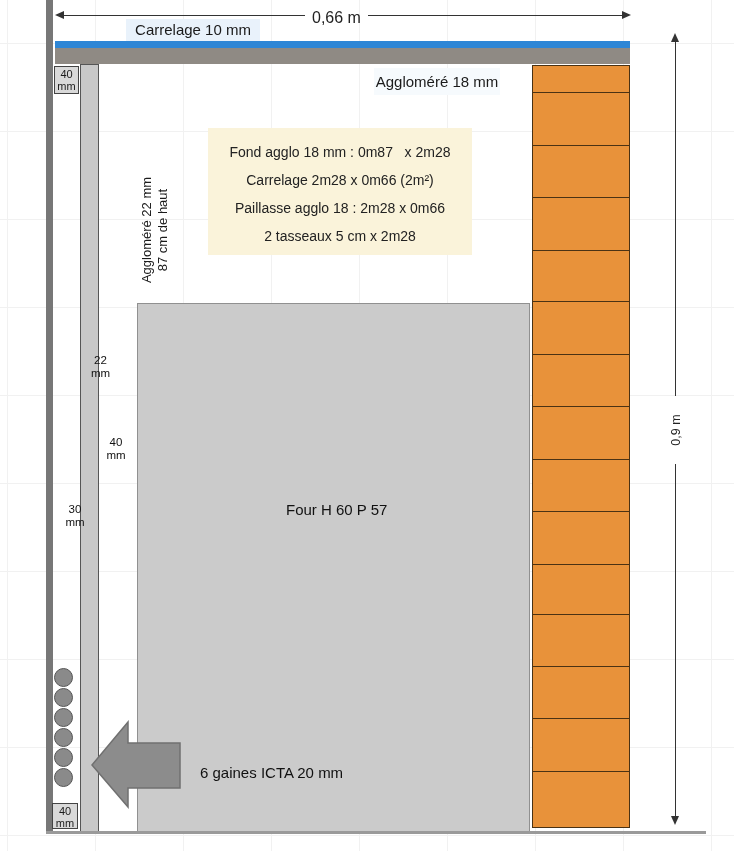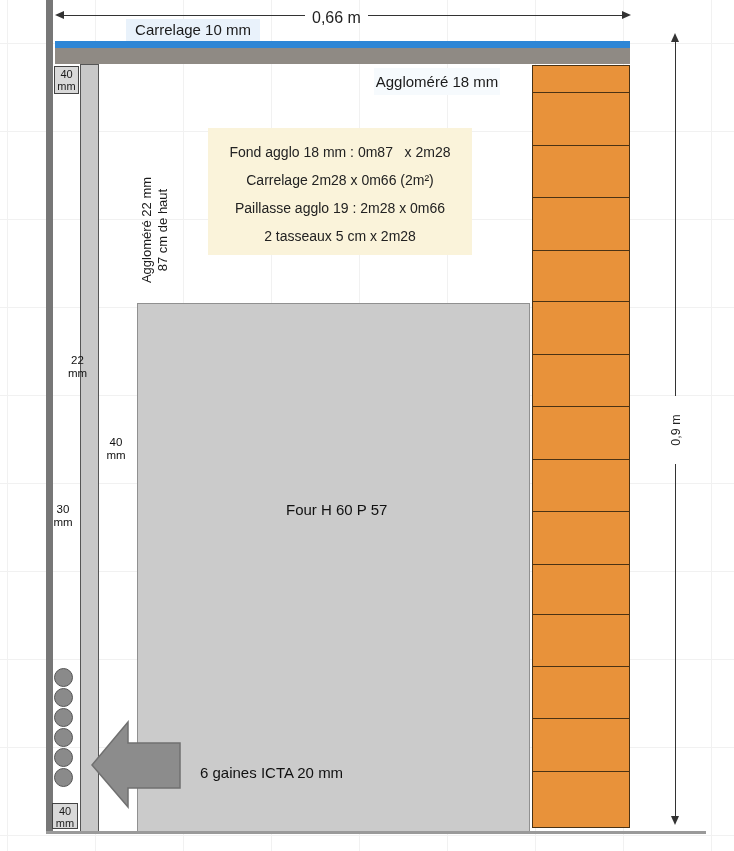--- a/index.html
+++ b/index.html
@@ -51,23 +51,23 @@
   
   .panel-strip{left:80px;top:64px;width:19px;height:768px;background:#c8c8c8;
     border:1px solid #555;box-sizing:border-box;}
 
   
   .mm-box{background:#d9d9d9;border:1.5px solid #444;box-sizing:border-box;
     font-size:11px;line-height:12px;text-align:center;padding-top:1px;}
   .mm-box-top{left:54px;top:66px;width:25px;height:28px;}
   .mm-box-bottom{left:52px;top:803px;width:26px;height:26px;}
   .mm-text{font-size:11.5px;line-height:12.5px;text-align:center;color:#111;}
-  .mm-22{left:67px;top:354px;width:21px;}
+  .mm-22{left:90px;top:354px;width:21px;}
   .mm-40mid{left:101px;top:436px;width:30px;}
-  .mm-30{left:48px;top:503px;width:30px;}
+  .mm-30{left:60px;top:503px;width:30px;}
 
   
   .lbl-agglo22{left:95px;top:214px;width:120px;height:32px;text-align:center;
     transform:rotate(-90deg);font-size:13px;line-height:15.5px;white-space:nowrap;}
 
   
   .info-box{left:208px;top:128px;width:264px;height:127px;background:#faf3da;
     box-sizing:border-box;padding-top:10px;text-align:center;}
   .info-line{font-size:14px;line-height:28px;color:#222;white-space:pre;}
 
@@ -137,21 +137,21 @@
   </div>
 
   <div class="abs lbl-agglo22">
     <div>Aggloméré 22 mm</div>
     <div>87 cm de haut</div>
   </div>
 
   <div class="abs info-box" style="background: rgb(250, 243, 218);">
     <div class="info-line">Fond agglo 18 mm : 0m87   x 2m28</div>
     <div class="info-line">Carrelage 2m28 x 0m66 (2m²)</div>
-    <div class="info-line">Paillasse agglo 19 : 2m28 x 0m66</div>
+    <div class="info-line">Paillasse agglo 18 : 2m28 x 0m66</div>
     <div class="info-line">2 tasseaux 5 cm x 2m28</div>
   </div>
 
   <div class="abs oven-rect" style="background: rgb(203, 203, 203);"></div>
   <span class="abs lbl-four">Four H 60 P 57</span>
 
   <div class="abs brick-col" id="brick-col" style="background: rgb(232, 146, 58); border-color: rgb(74, 50, 20);">
       <div class="brick-seg" style="height: 27px; border-bottom-color: rgb(74, 50, 20);"></div>
       <div class="brick-seg" style="height: 53px; border-bottom-color: rgb(74, 50, 20);"></div>
       <div class="brick-seg" style="height: 52px; border-bottom-color: rgb(74, 50, 20);"></div>

